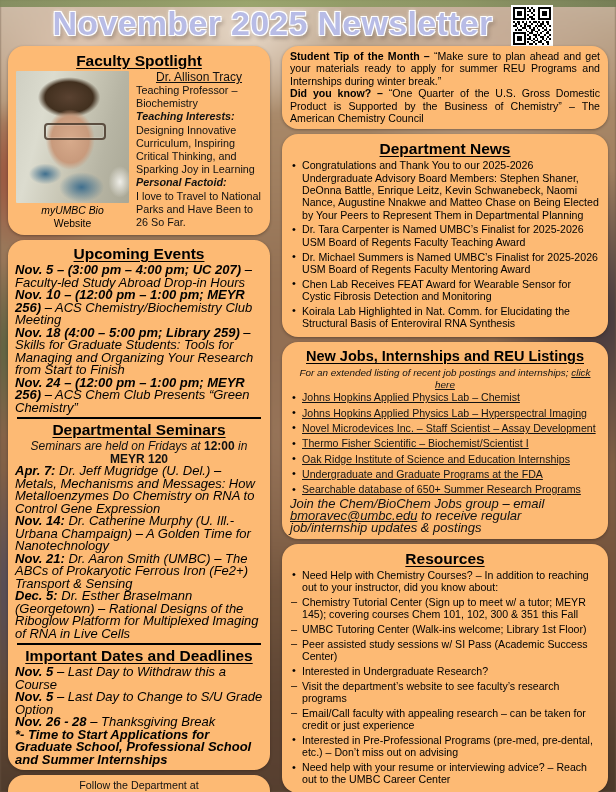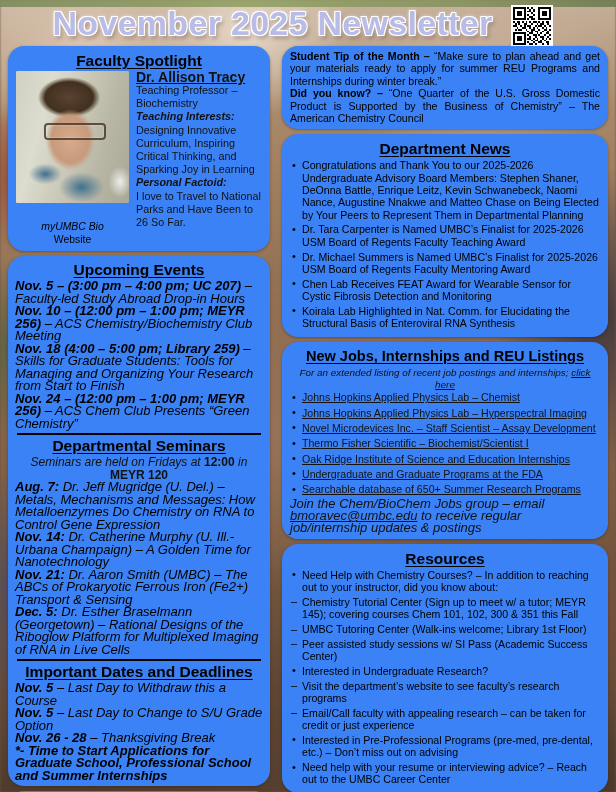--- a/index.html
+++ b/index.html
@@ -63,21 +63,21 @@
     background: #ffffff;
     padding: 2px;
   }
   #qr-code svg { display: block; }
 
   
   #left-col  { position: absolute; left: 8px;   top: 46px; width: 262px; }
   #right-col { position: absolute; left: 282px; top: 46px; width: 326px; }
 
   .panel {
-    background: #3b82f6;
+    background: #fdba74;
     border-radius: 16px;
     padding: 4px 8px 5px 8px;
     margin-bottom: 5px;
     box-shadow: 0 1px 3px rgba(40,25,15,.4);
     color: #111;
   }
   .panel.tight { padding: 3px 7px 4px 7px; }
 
   h2.section {
     text-align: center;
@@ -129,30 +129,31 @@
     left: 28px; top: 52px; width: 58px; height: 13px;
     border: 2px solid #4a3b2e;
     border-radius: 4px;
     box-shadow: inset 0 0 0 1px rgba(255,255,255,.18);
     opacity: .85;
   }
   #faculty-photo-caption {
     text-align: center;
     font-size: 10.4px;
     line-height: 12.6px;
-    padding-top: 18px;
+    padding-top: 2px;
     color: #000;
   }
   #faculty-photo-caption .it { font-style: italic; }
   #faculty-info { flex: 1 1 auto; }
   #faculty-name {
-    font-weight: bold;
+    font-weight: normal;
     text-decoration: underline;
-    font-size: 14px;
+    font-size: 12px;
     line-height: 13px;
+    text-align: center;
   }
   .fac-line { font-size: 10.8px; line-height: 13.2px; }
   .fac-label { font-weight: bold; font-style: italic; font-size: 10.8px; line-height: 13.2px; }
 
   
   ul.bullets { list-style: none; margin: 1px 0 1px 0; padding: 0; }
   ul.bullets > li {
     position: relative;
     padding-left: 12px;
     font-size: 10.6px;
@@ -364,21 +365,21 @@
     </div>
 
     <hr class="rule">
 
     <h2 class="section">Departmental Seminars</h2>
     <div class="sem-note">
       <span>Seminars are held on Fridays</span><span> at </span><b>12:00</b><span> in </span><b>MEYR 120</b>
     </div>
     <div>
       <div class="ev-line">
-        <b>Aug. 7:</b><span> Dr. Jeff Mugridge (U. Del.) – Metals, Mechanisms and Messages: How Metalloenzymes Do Chemistry on RNA to Control Gene Expression</span>
+        <b>Apr. 7:</b><span> Dr. Jeff Mugridge (U. Del.) – Metals, Mechanisms and Messages: How Metalloenzymes Do Chemistry on RNA to Control Gene Expression</span>
       </div>
       <div class="ev-line">
         <b>Nov. 14:</b><span> Dr. Catherine Murphy (U. Ill.- Urbana Champaign) – A Golden Time for Nanotechnology</span>
       </div>
       <div class="ev-line">
         <b>Nov. 21:</b><span> Dr. Aaron Smith (UMBC) – The ABCs of Prokaryotic Ferrous Iron (Fe2+) Transport &amp; Sensing</span>
       </div>
       <div class="ev-line">
         <b>Dec. 5:</b><span> Dr. Esther Braselmann (Georgetown) – Rational Designs of the Riboglow Platform for Multiplexed Imaging of RNA in Live Cells</span>
       </div>

